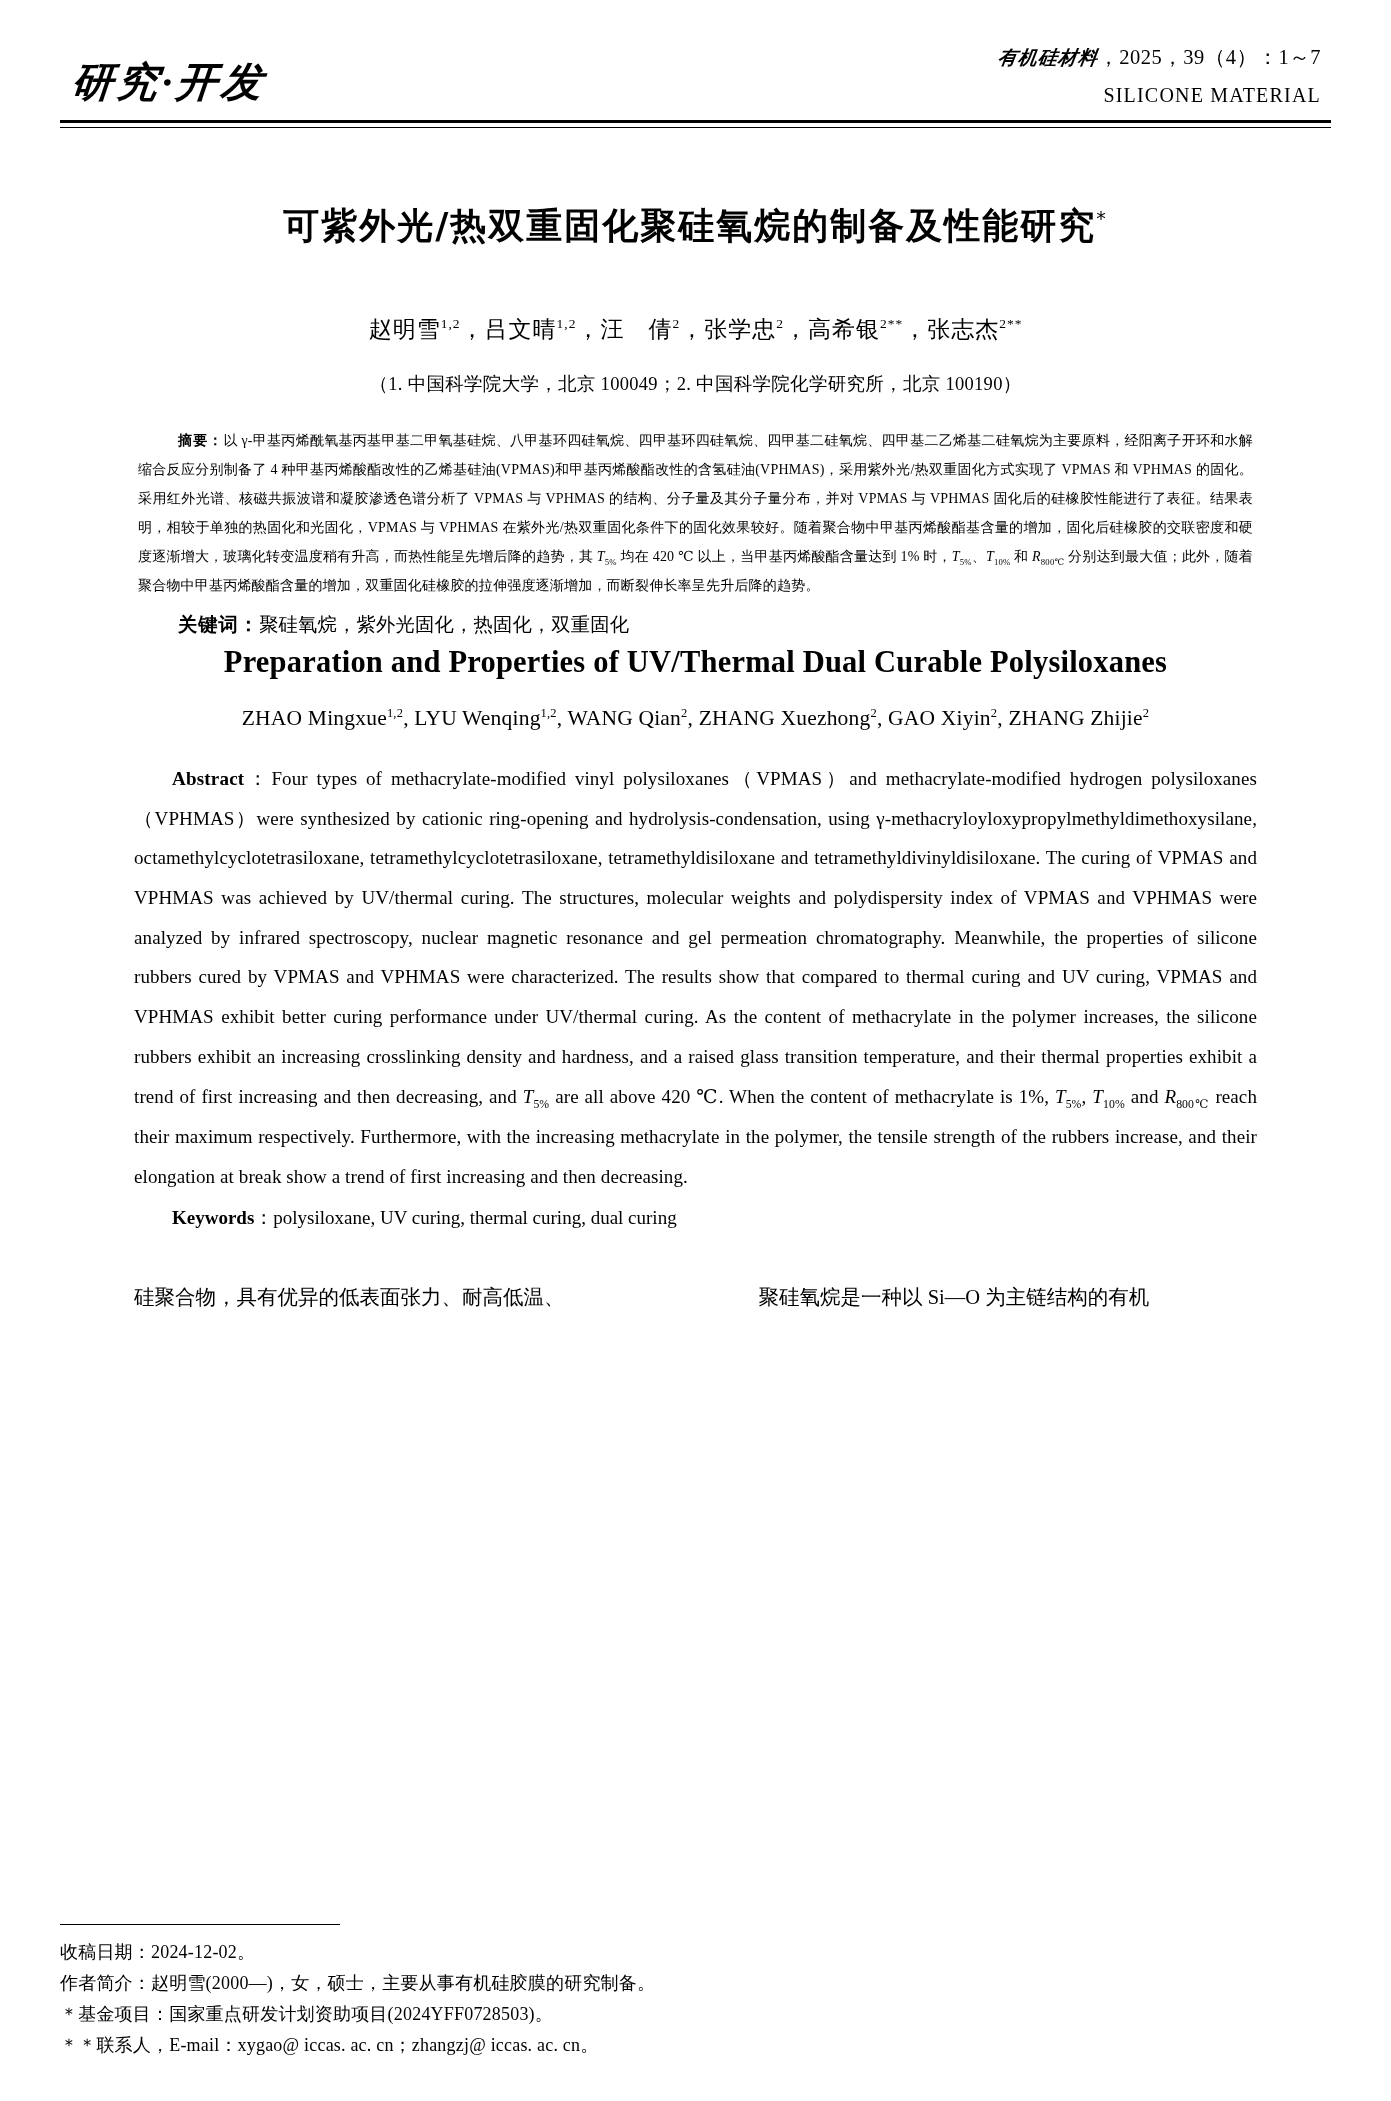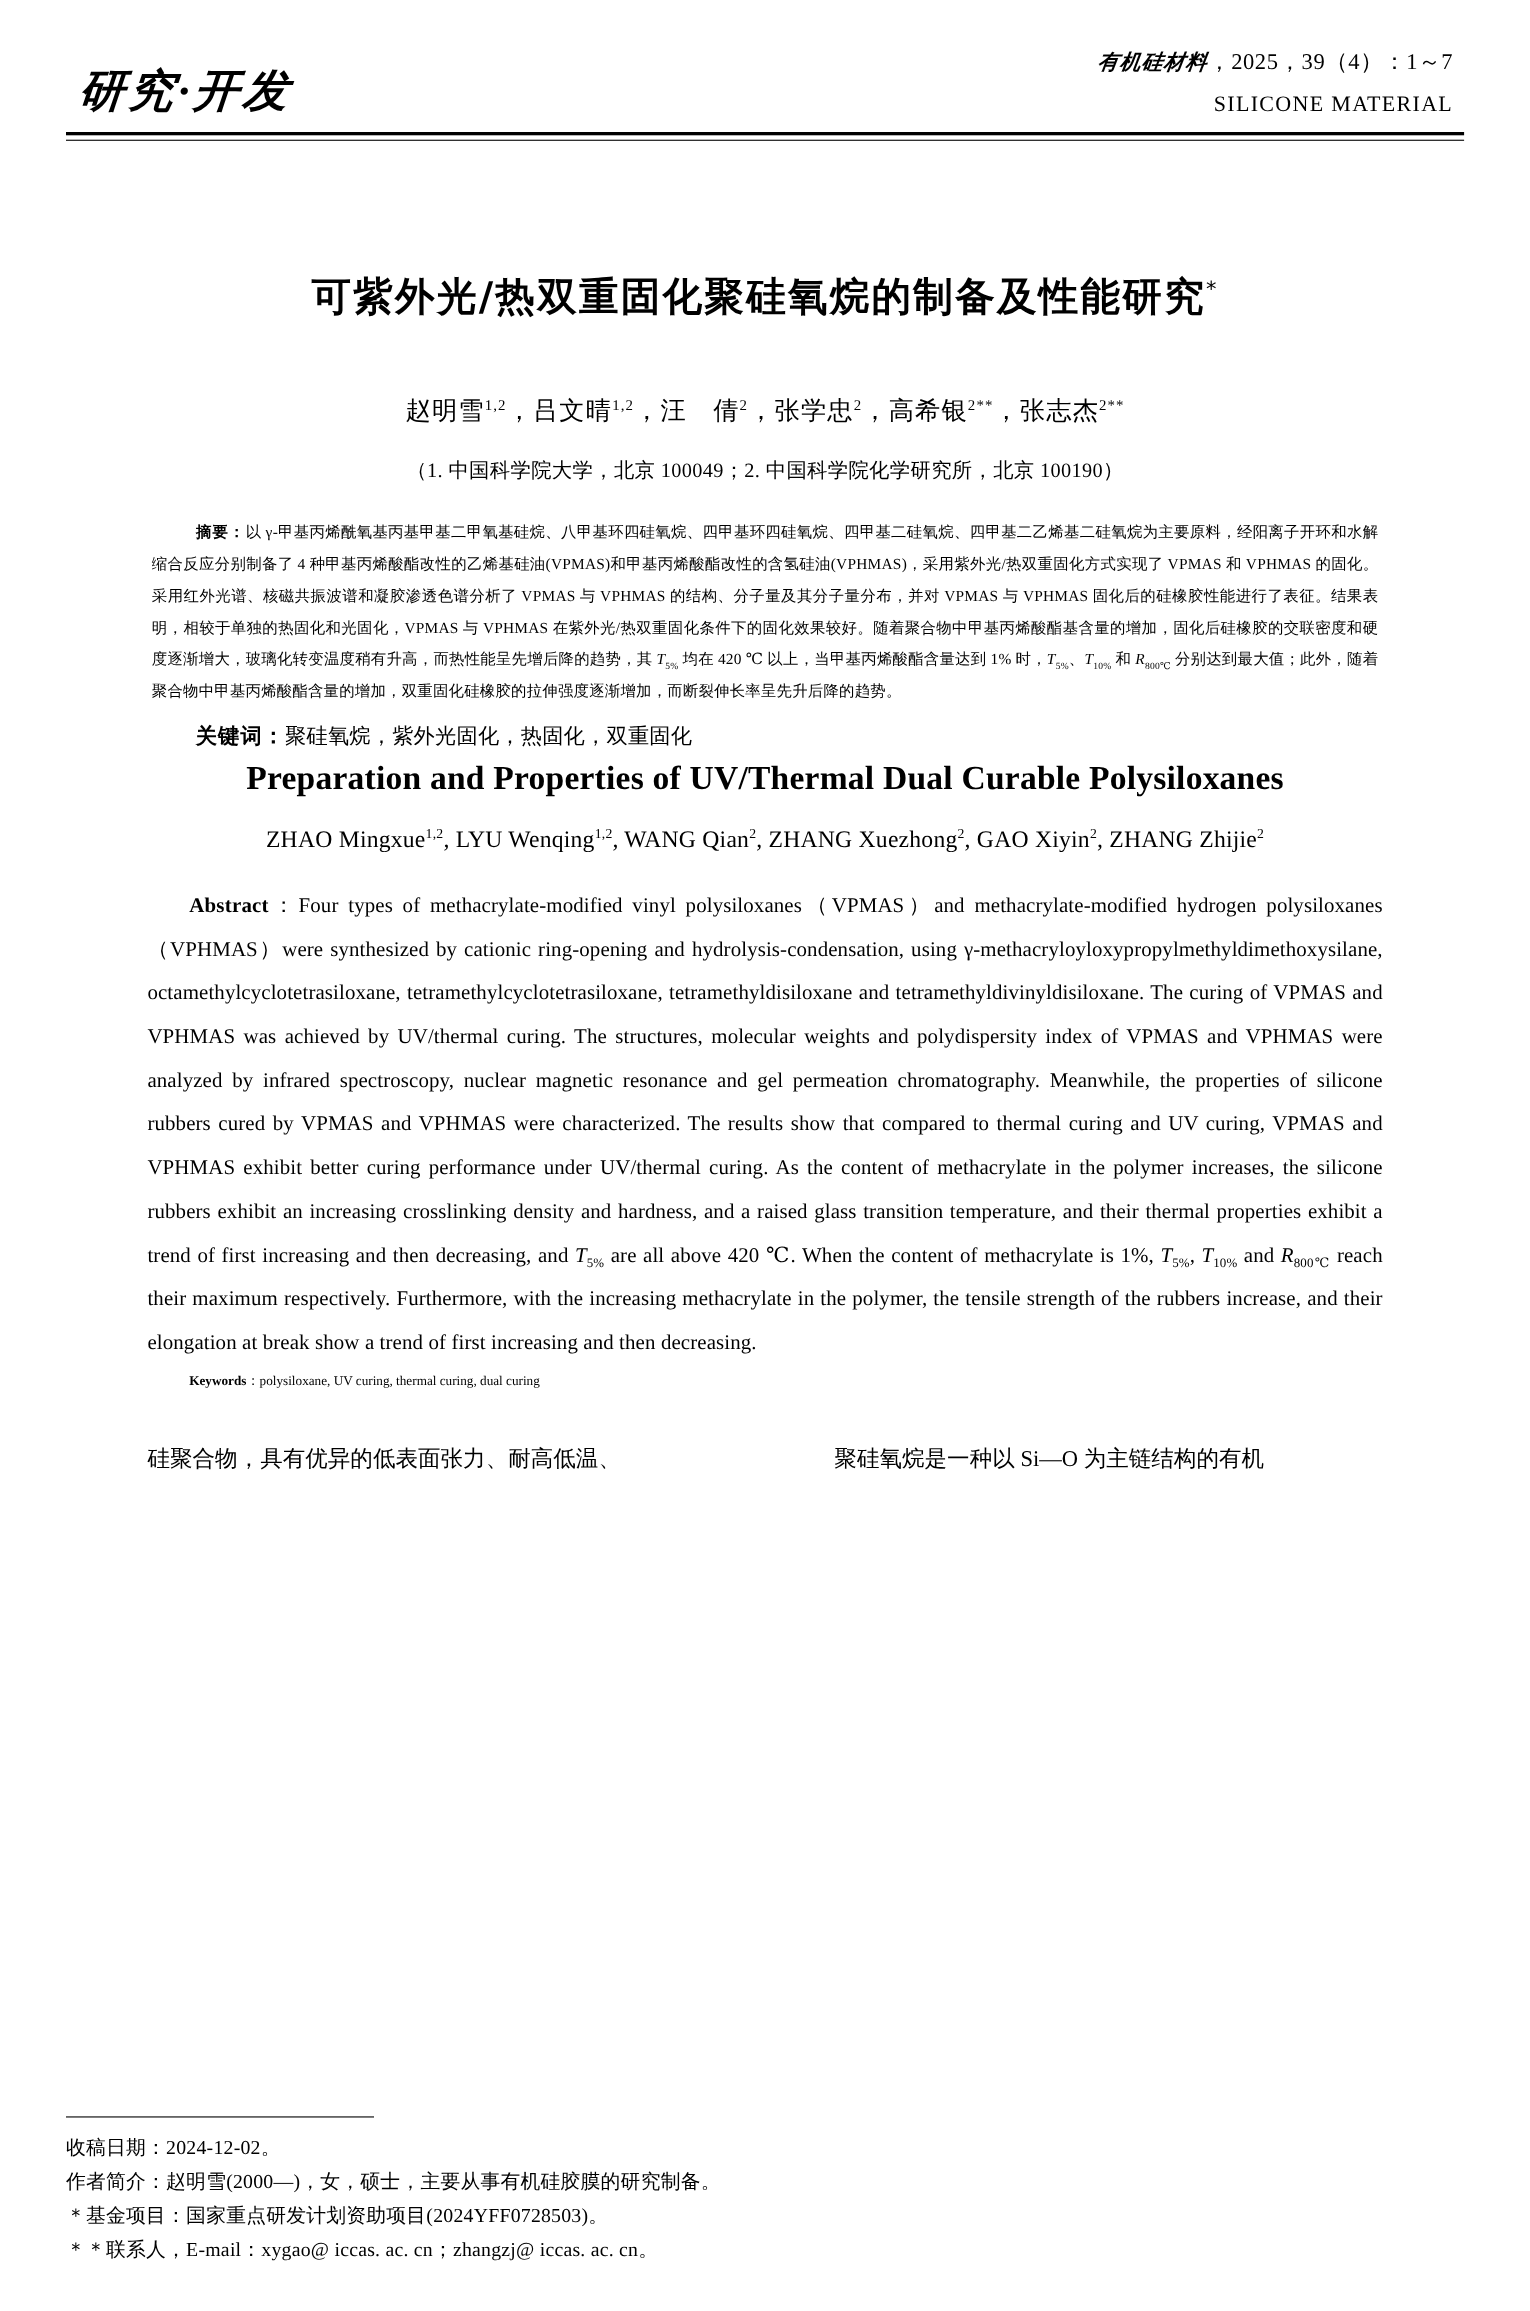--- a/index.html
+++ b/index.html
@@ -72,21 +72,21 @@
     border-bottom: 1.4px solid #000;
     height: 4px;
   }
 
   
   .title-cn {
     text-align: center;
     font-size: 36px;
     font-weight: 700;
     letter-spacing: 2px;
-    margin-top: 118px;
+    margin-top: 74px;
     font-family: "DejaVu Sans", "Liberation Sans", sans-serif;
   }
   .title-cn sup { font-size: 19px; font-weight: 400; vertical-align: super; }
 
   .authors-cn {
     text-align: center;
     font-size: 23px;
     margin-top: 63px;
     letter-spacing: 1px;
   }
@@ -161,21 +161,21 @@
     text-align: justify;
     letter-spacing: 0.1px;
   }
   .abs-en .lead {
     font-weight: 700;
     letter-spacing: 0.2px;
   }
   .abs-en .indent { display: inline-block; width: 38px; }
   .kw-en {
     margin: 2px 74px 0 74px;
-    font-size: 12px;
+    font-size: 19px;
     line-height: 2.09;
     font-family: Liberation Serif, serif;
   }
   .kw-en .lead { font-weight: 700; }
   .kw-en .indent { display: inline-block; width: 38px; }
 
   
   .body-cols {
     margin: 40px 74px 0 74px;
     display: flex;

